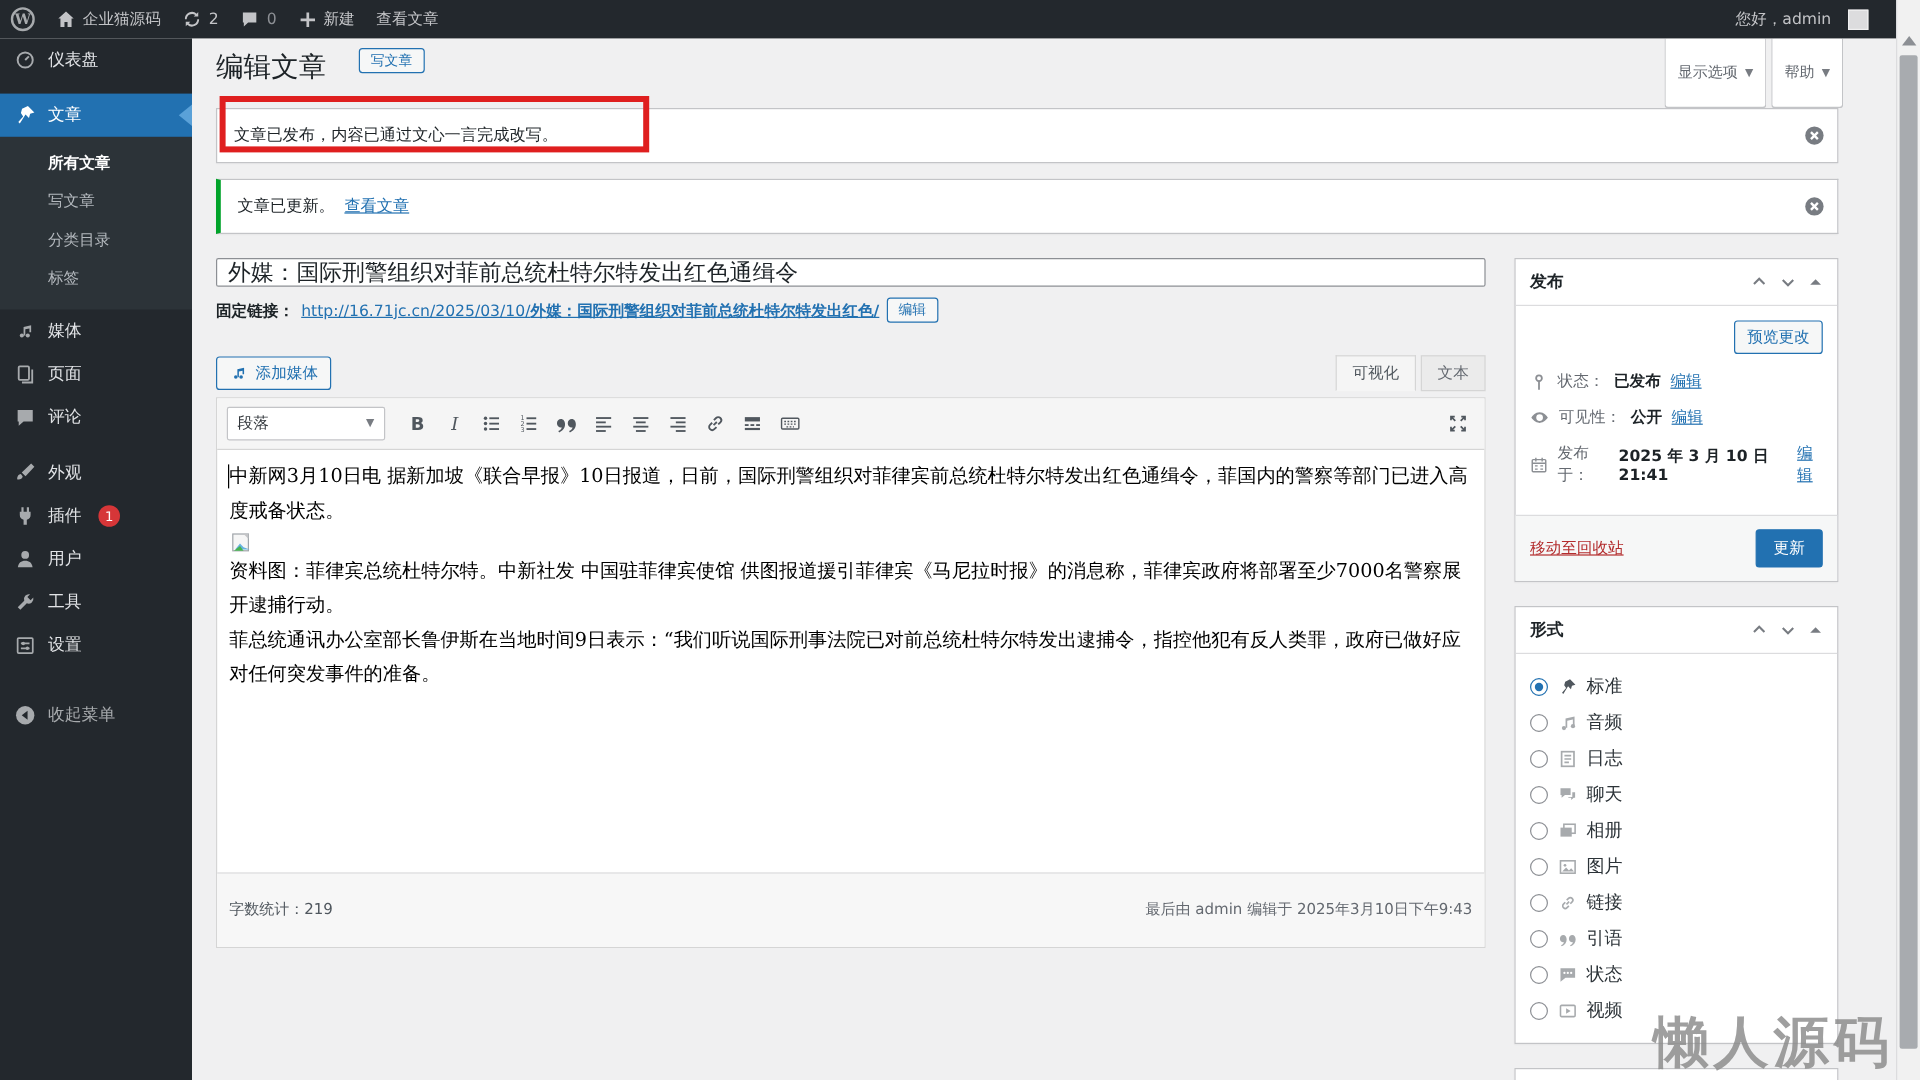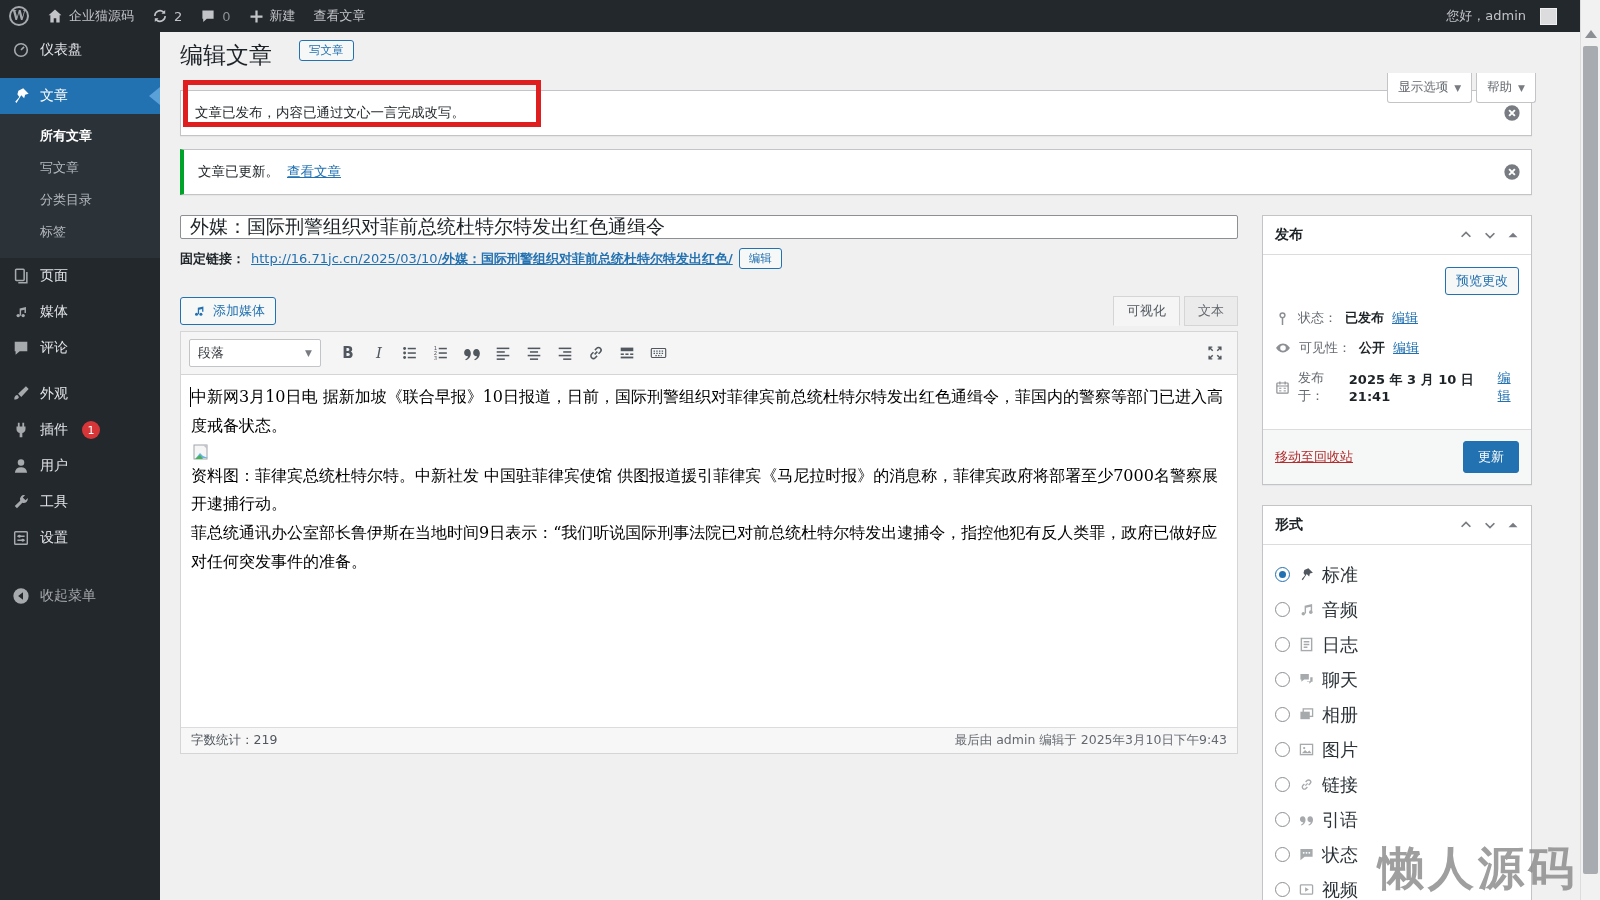--- a/index.html
+++ b/index.html
@@ -24,21 +24,21 @@
   .menu-arrow { position:absolute; right:0; top:50%; margin-top:-9px; width:0; height:0; border-top:9px solid transparent; border-bottom:9px solid transparent; border-right:11px solid #5aa1d8; }
   .submenu { background:#2c3338; padding:6px 0 10px 0; }
   .submenu-item { padding:7px 12px 7px 40px; font-size:13px; color:#b4b9be; cursor:pointer; }
   .submenu-item.current { color:#fff; font-weight:bold; }
   .menu-sep { height:10px; }
   .badge { background:#d63638; color:#fff; border-radius:50%; width:18px; height:18px; font-size:11px; display:inline-flex; align-items:center; justify-content:center; margin-left:4px; }
   .collapse-item { margin-top:22px; color:#a7aaad; }
 
   
   #screen-meta { position:absolute; top:32px; right:64px; display:flex; gap:4px; z-index:35; }
-  .meta-btn { background:#fff; border:1px solid #c3c4c7; border-top:none; border-radius:0 0 3px 3px; padding:6px 10px; font-size:12.5px; color:#646970; display:flex; gap:6px; align-items:center; cursor:pointer;margin-top:41px; }
+  .meta-btn { background:#fff; border:1px solid #c3c4c7; border-top:none; border-radius:0 0 3px 3px; padding:20px 10px; font-size:12.5px; color:#646970; display:flex; gap:6px; align-items:center; cursor:pointer; }
   .meta-caret { font-size:9px; color:#787c82; }
 
   
   #main { position:absolute; top:32px; left:160px; width:1420px; height:868px; overflow:hidden; }
   .wrap { margin:8px 48px 0 20px; position:relative; }
   .header-row { display:flex; align-items:flex-start; gap:27px; height:40px; }
   .page-title { font-size:23px; font-weight:400; color:#1d2327; }
   .btn-outline { background:#f6f7f7; border:1px solid #2271b1; color:#2271b1; border-radius:3px; font-size:13px; padding:4px 10px; cursor:pointer; }
   .btn-small { font-size:11.5px; padding:2px 9px; }
   .btn-primary { background:#2271b1; border:1px solid #2271b1; color:#fff; border-radius:3px; font-size:13px; padding:6px 14px; cursor:pointer; }
@@ -69,38 +69,38 @@
   .tb-btn { width:28px; height:26px; display:flex; align-items:center; justify-content:center; color:#50575e; border-radius:2px; cursor:pointer; }
   .tb-b { font-weight:bold; font-size:15px; }
   .tb-i { font-style:italic; font-family:"DejaVu Serif",serif; font-size:15px; }
   .tb-flex { flex:1; }
 
   .editor-content { height:352px; padding:8px 10px; font-family:"DejaVu Serif","Liberation Serif",serif; font-size:16px; line-height:1.8; color:#000; position:relative; overflow:hidden; }
   .editor-content p { margin:0; }
   .caret { position:absolute; left:9px; top:12px; width:1px; height:20px; background:#000; }
   .broken-img { width:17px; height:17px; position:relative; margin:3px 0 1px 2px; }
 
-  .statusbar { border-top:1px solid #dcdcde; background:#f7f7f7; padding:4px 10px; font-size:12.5px; color:#50575e; display:flex; justify-content:space-between; }
+  .statusbar { border-top:1px solid #dcdcde; background:#f7f7f7; padding:22px 10px; font-size:12.5px; color:#50575e; display:flex; justify-content:space-between; }
   .statusbar .right { color:#646970; }
 
   
   .panel { background:#fff; border:1px solid #c3c4c7; box-shadow:0 1px 1px rgba(0,0,0,.04); margin-bottom:20px; }
   .panel-header { display:flex; align-items:center; justify-content:space-between; padding:10px 12px; border-bottom:1px solid #dcdcde; }
   .panel-title { font-size:14px; font-weight:bold; color:#1d2327; }
   .panel-ctrls { display:flex; gap:10px; align-items:center; color:#787c82; }
   .panel-ctrls .pc { cursor:pointer; }
   .panel-body { padding:12px; font-size:13px; color:#646970; }
   .pub-preview-row { display:flex; justify-content:flex-end; margin-bottom:14px; }
   .pub-row { display:flex; align-items:center; gap:8px; margin:12px 0; }
   .pub-row .pi { color:#8c8f94; flex:none; }
   .pub-strong { color:#1d2327; font-weight:bold; }
   .panel-footer { background:#f6f7f7; border-top:1px solid #dcdcde; padding:11px 12px; display:flex; align-items:center; justify-content:space-between; }
   .trash-link { color:#b32d2e; text-decoration:underline; font-size:13px; cursor:pointer; }
 
-  .fmt-row { display:flex; align-items:center; gap:8px; padding:5.5px 0; font-size:18px; color:#2c3338; cursor:pointer; }
+  .fmt-row { display:flex; align-items:center; gap:8px; padding:5.5px 0; font-size:15px; color:#2c3338; cursor:pointer; }
   .radio { width:15px; height:15px; border:1px solid #8c8f94; border-radius:50%; background:#fff; flex:none; }
   .radio.checked { border-color:#2271b1; }
   .radio.checked::after { content:''; display:block; width:7px; height:7px; margin:3px; border-radius:50%; background:#2271b1; }
   .fmt-ic { color:#a7aaad; width:16px; height:16px; flex:none; display:flex; align-items:center; justify-content:center; }
   .fmt-ic.dark { color:#50575e; }
 
   
   #red-annotation { position:absolute; left:183px; top:80px; width:358px; height:47px; border:5px solid #df1f1f; z-index:70; pointer-events:none; }
   #watermark { position:absolute; right:22px; bottom:0px; font-size:46px; font-weight:800; letter-spacing:4px; color:#8a8a8a; opacity:.82; z-index:60; pointer-events:none; font-family:"DejaVu Sans",sans-serif; }
   #scrollbar { position:absolute; top:0; right:0; width:20px; height:900px; background:#f1f1f1; border-left:1px solid #dcdcde; z-index:80; }
@@ -169,36 +169,36 @@
     <span class="menu-arrow"></span>
   </div>
   <div class="submenu">
     <div class="submenu-item current">所有文章</div>
     <div class="submenu-item">写文章</div>
     <div class="submenu-item">分类目录</div>
     <div class="submenu-item">标签</div>
   </div>
   <div class="menu-item">
     <span class="mi">
-        <svg class="i" width="18" height="18" viewBox="0 0 20 20" fill="none" stroke="currentColor" stroke-width="1.7">
-          <rect x="4" y="2.5" width="9.5" height="12.5" rx="1"></rect>
-          <path d="M7 17.5h9.5V5.5"></path>
-        </svg>
-      </span>
-    <span>页面</span>
-  </div>
-  <div class="menu-item">
-    <span class="mi">
         <svg class="i" width="18" height="18" viewBox="0 0 20 20" fill="currentColor">
           <path d="M8.5 13.5V6l7-1.6v6.6h-1.6V7.4l-3.8.9v6.2z"></path>
           <circle cx="6.9" cy="14" r="1.9"></circle>
           <circle cx="12.4" cy="14" r="1.9"></circle>
         </svg>
       </span>
     <span>媒体</span>
+  </div>
+  <div class="menu-item">
+    <span class="mi">
+        <svg class="i" width="18" height="18" viewBox="0 0 20 20" fill="none" stroke="currentColor" stroke-width="1.7">
+          <rect x="4" y="2.5" width="9.5" height="12.5" rx="1"></rect>
+          <path d="M7 17.5h9.5V5.5"></path>
+        </svg>
+      </span>
+    <span>页面</span>
   </div>
   <div class="menu-item">
     <span class="mi">
         <svg class="i" width="18" height="18" viewBox="0 0 20 20" fill="currentColor">
           <path d="M3 3h14v10.5H8.5L4 17.5V13.5H3V3z"></path>
         </svg>
       </span>
     <span>评论</span>
   </div>
   <div class="menu-sep"></div>

